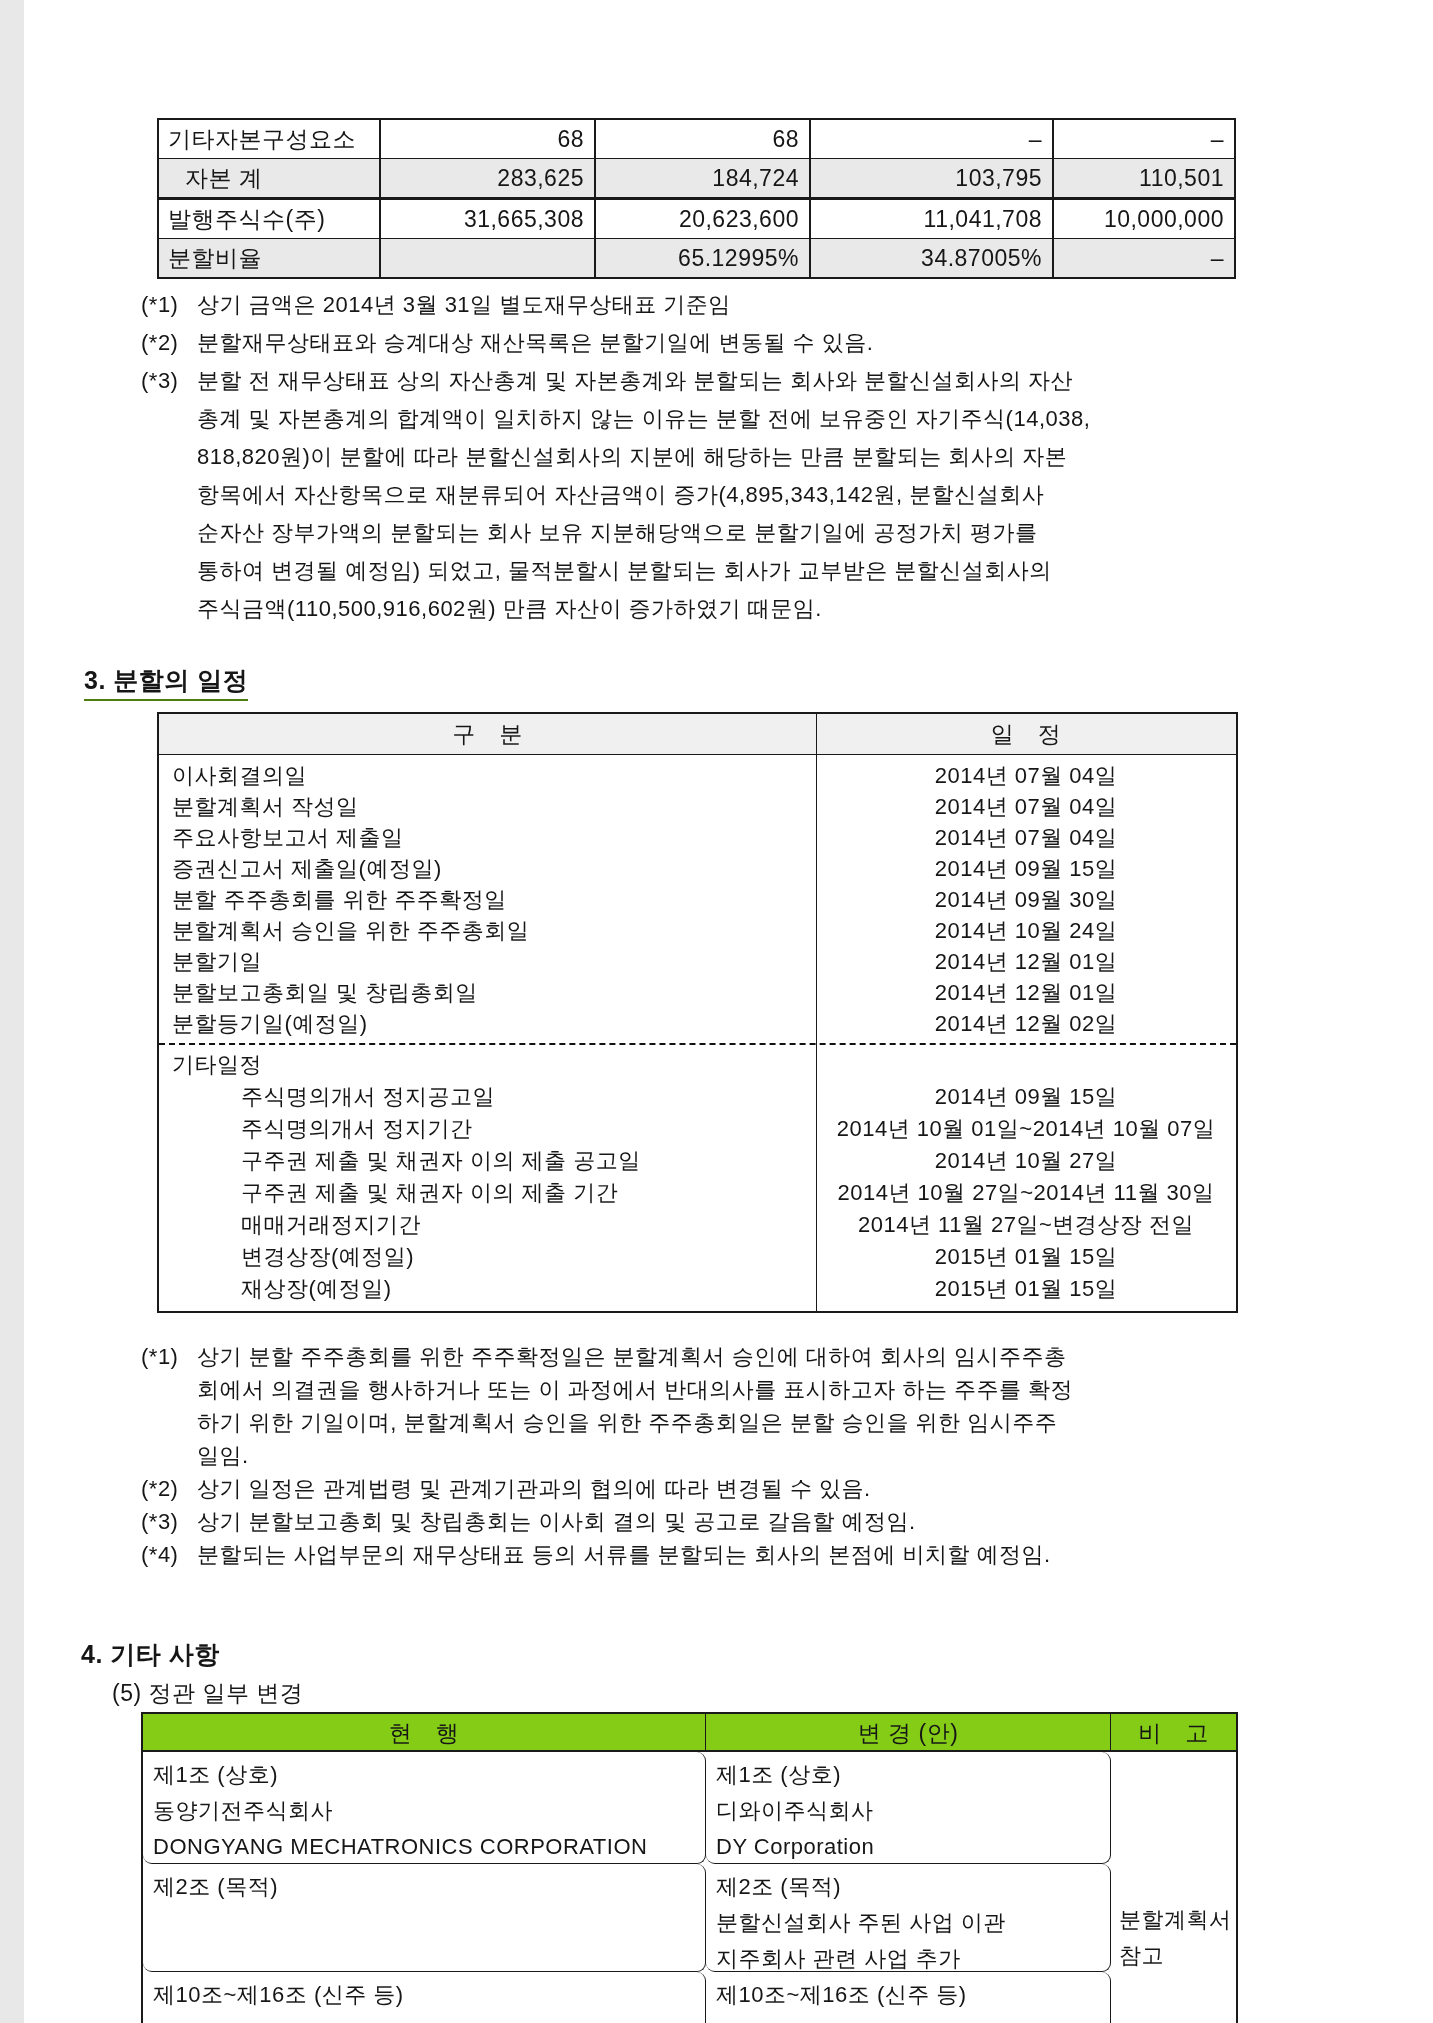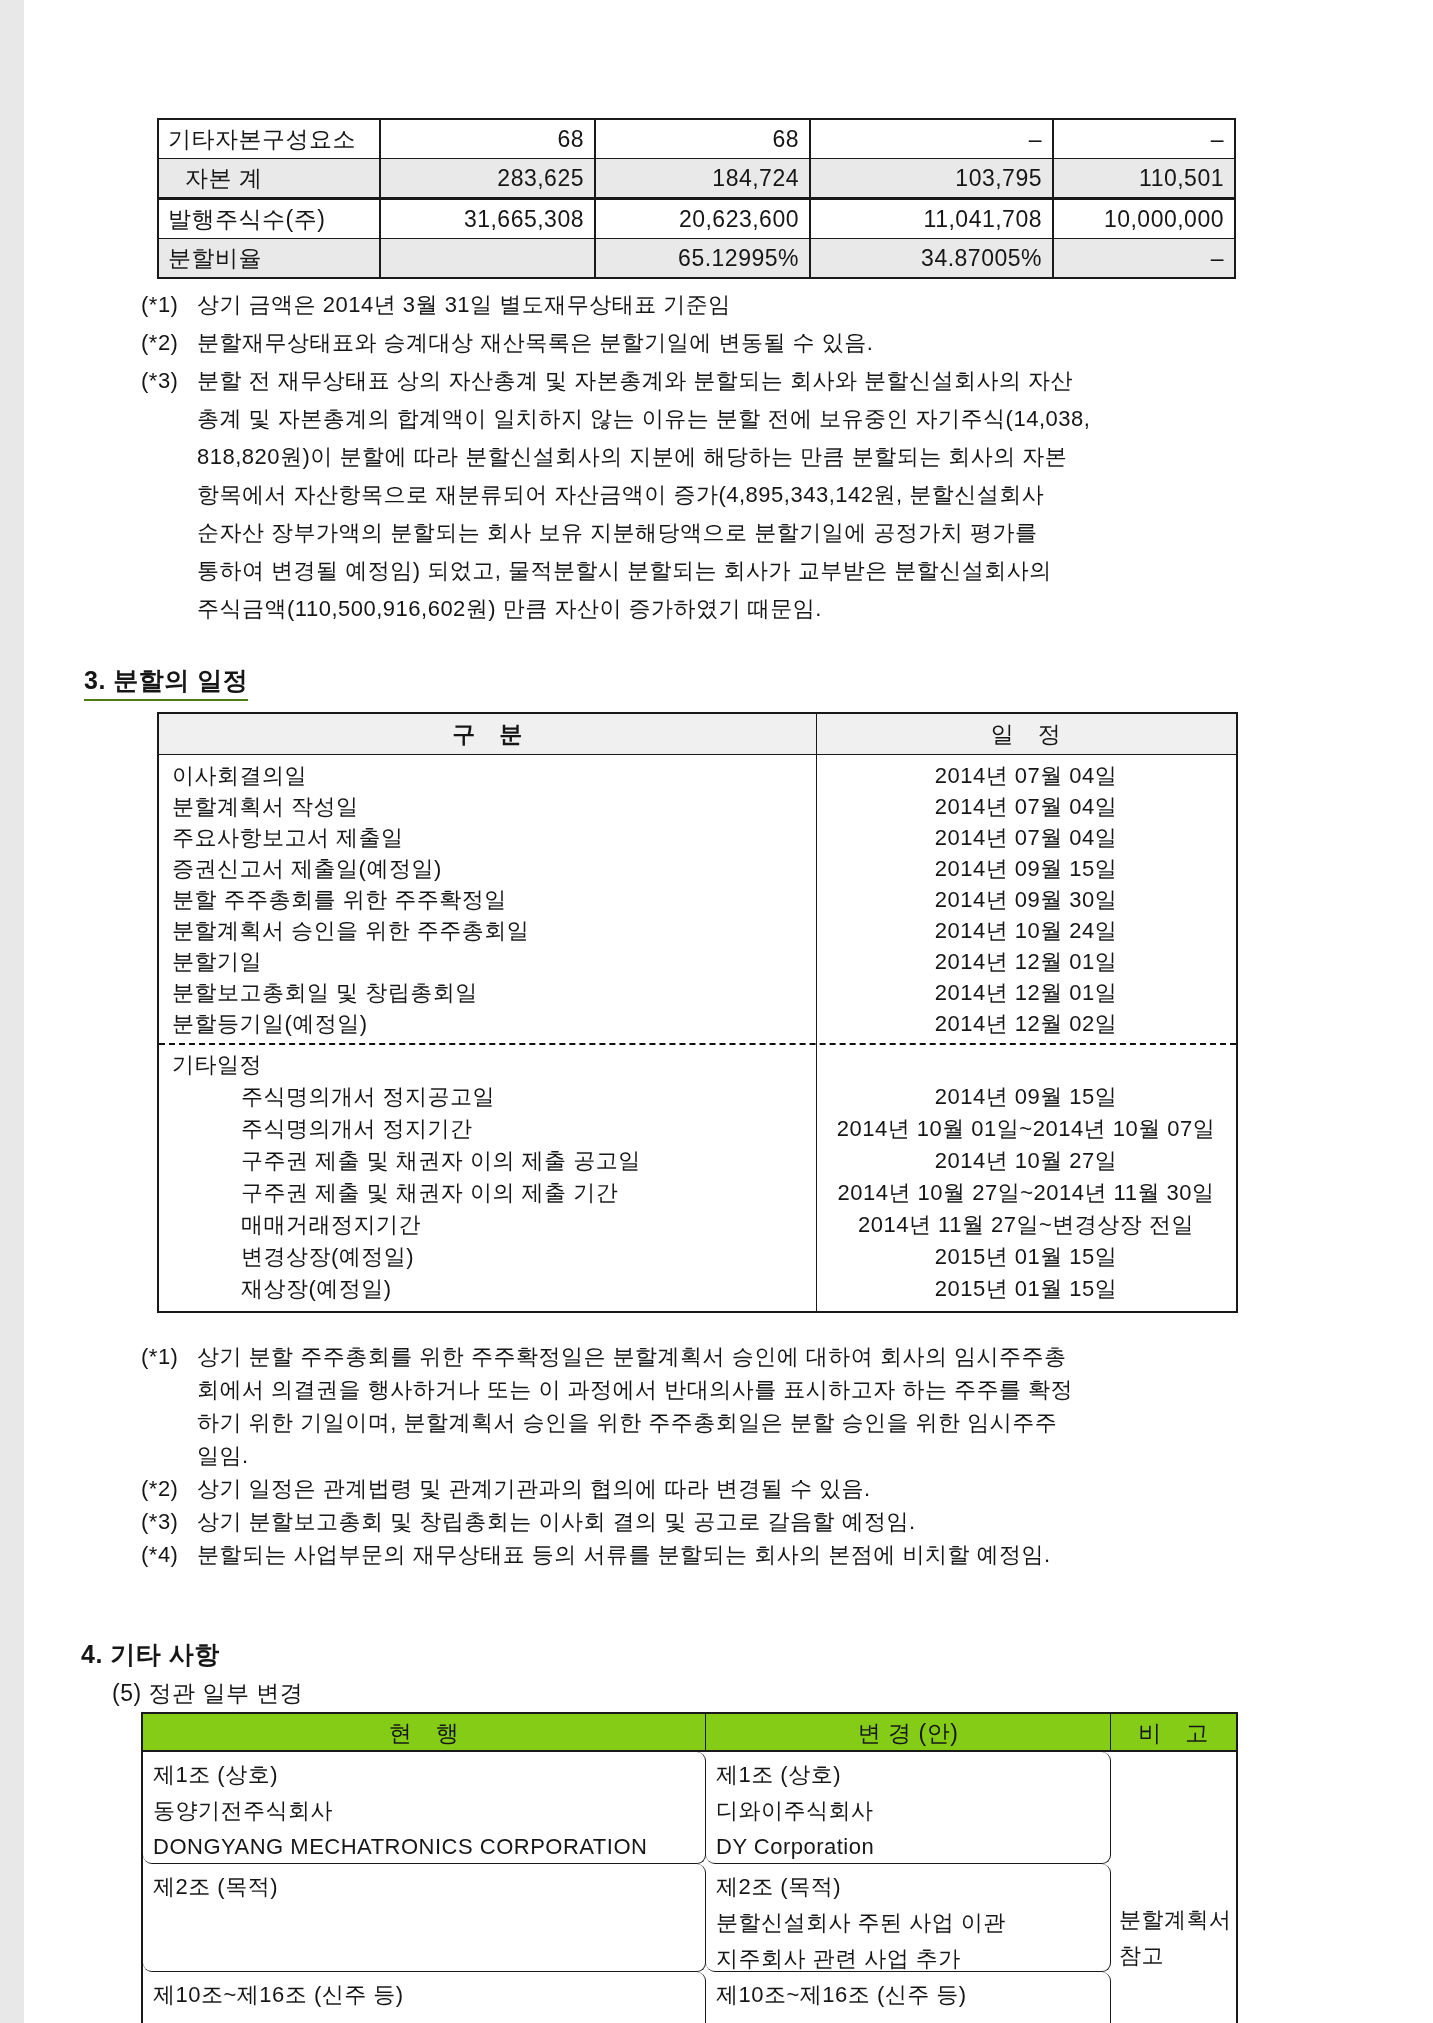--- a/index.html
+++ b/index.html
@@ -35,21 +35,21 @@
   
   .sec-title{position:absolute;font-size:25px;font-weight:bold;}
   #sec3-title{left:60px;top:664px;border-bottom:2px solid #4d7c0f;padding-bottom:2px;display:inline-block;}
   #sec4-title{left:57px;top:1638px;}
   .sub-title{position:absolute;font-size:23px;}
   #sec4-sub{left:88px;top:1678px;}
   
   .sched{position:absolute;left:133px;top:712px;width:1077px;border:2px solid #1a1a1a;font-size:22px;}
   .sched::after{content:'';position:absolute;left:657px;top:0;bottom:0;border-left:1.5px solid #1a1a1a;}
   .sched-head{position:relative;height:40px;line-height:40px;border-bottom:1.5px solid #1a1a1a;background:#f0f0f0;font-size:23px;}
-  .sh-left{position:absolute;left:0;width:657px;text-align:center;font-weight:bold;}
+  .sh-left{position:absolute;left:0;width:657px;text-align:center;}
   .sh-right{position:absolute;left:657px;width:420px;text-align:center;}
   .sched-body{padding:5px 0 4px;}
   .sched-row{position:relative;height:31px;line-height:31px;}
   .slbl{padding-left:13px;}
   .sdate{position:absolute;left:657px;top:0;width:420px;text-align:center;}
   .sched-etc{border-top:2px dashed #111;padding:4px 0 6px;}
   .etc-label{height:32px;line-height:32px;padding-left:13px;}
   .sched-etc .sched-row{height:32px;line-height:32px;}
   .sched-etc .slbl{padding-left:82px;}
   

